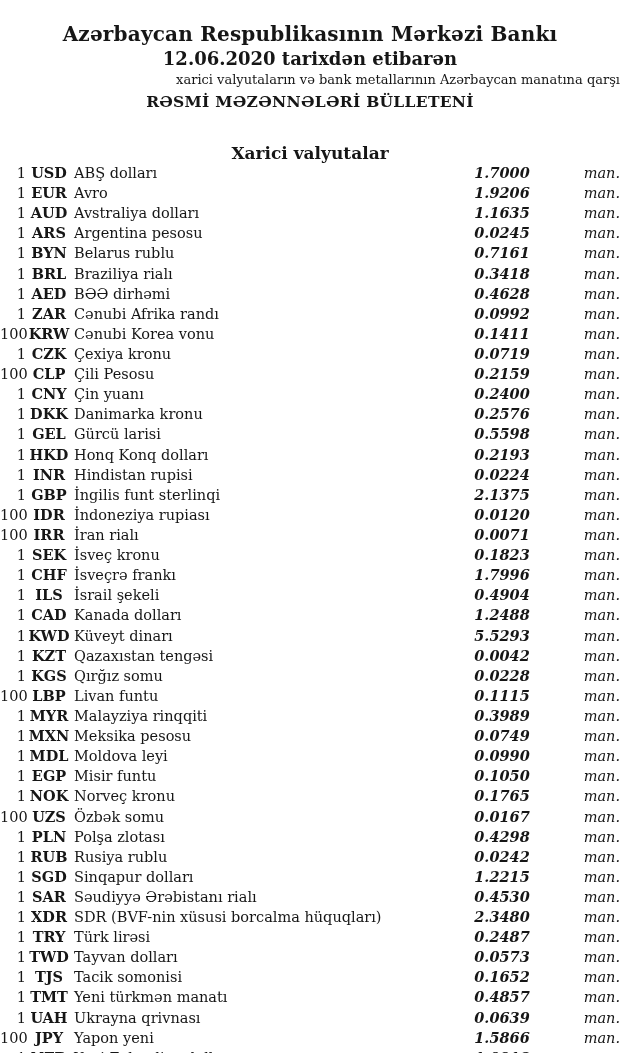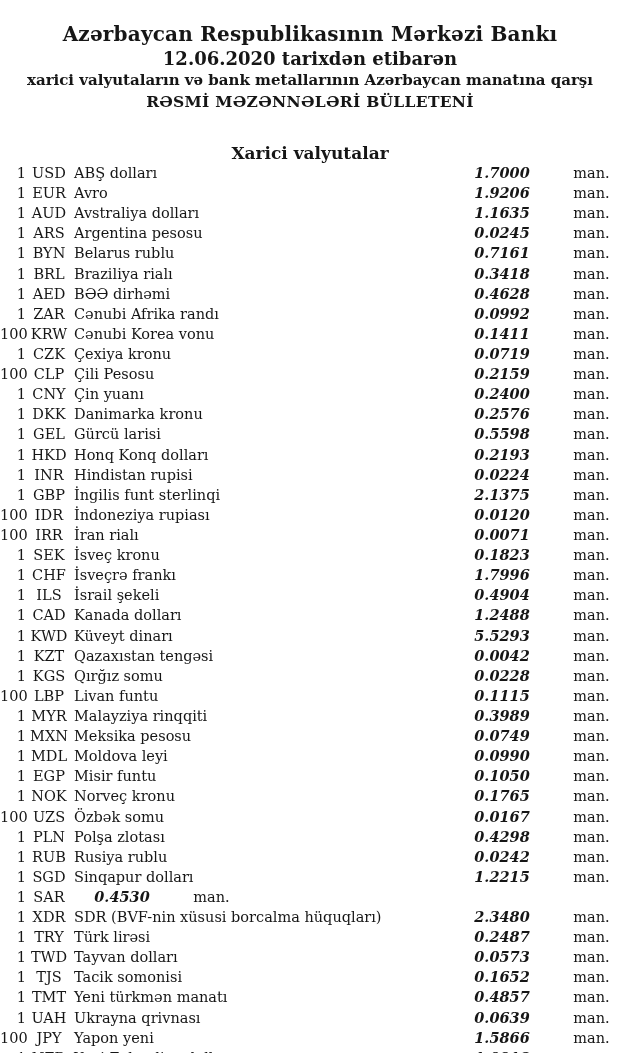--- a/index.html
+++ b/index.html
@@ -25,24 +25,24 @@
     font-weight: bold;
     letter-spacing: 0.2px;
   }
   .date-line {
     text-align: center;
     font-size: 18px;
     line-height: 21px;
     font-weight: bold;
   }
   .subtitle-line {
-    text-align: center;
-    font-size: 15px;
+    text-align: right;
+    font-size: 13px;
     line-height: 22px;
-    font-weight: bold;
+    font-weight: normal;
   }
   .bulletin-title {
     text-align: center;
     font-size: 15.5px;
     line-height: 22px;
     font-weight: bold;
     letter-spacing: 0.3px;
   }
   .section-title {
     margin-top: 30px;
@@ -64,39 +64,41 @@
   .cell { display: block; }
   .qty {
     width: 26px;
     text-align: right;
     flex: 0 0 auto;
   }
   .code {
     width: 46px;
     text-align: center;
     flex: 0 0 auto;
+    font-weight: bold;
   }
   .name {
     flex: 1 1 auto;
     padding-left: 2px;
     text-align: left;
     overflow: hidden;
   }
   .rate {
     width: 100px;
     flex: 0 0 auto;
     text-align: center;
     font-weight: bold;
     font-style: italic;
   }
   .unit {
     width: 68px;
     flex: 0 0 auto;
-    text-align: center;
+    text-align: right;
     padding-left: 11px;
+    font-style: italic;
   }
 </style>
 </head>
 <body>
 
 <div class="page">
   <div class="bank-title">Azərbaycan Respublikasının Mərkəzi Bankı</div>
   <div class="date-line">12.06.2020 tarixdən etibarən</div>
   <div class="subtitle-line">xarici valyutaların və bank metallarının Azərbaycan manatına qarşı</div>
   <div class="bulletin-title">RƏSMİ MƏZƏNNƏLƏRİ BÜLLETENİ</div>
@@ -388,20 +390,21 @@
     <span class="cell qty">1</span>
     <span class="cell code">SGD</span>
     <span class="cell name">Sinqapur dolları</span>
     <span class="cell rate">1.2215</span>
     <span class="cell unit">man.</span>
   </div>
 
   <div class="row">
     <span class="cell qty">1</span>
     <span class="cell code">SAR</span>
+    <span class="cell name">Səudiyyə Ərəbistanı rialı</span>
     <span class="cell rate">0.4530</span>
     <span class="cell unit">man.</span>
   </div>
 
   <div class="row">
     <span class="cell qty">1</span>
     <span class="cell code">XDR</span>
     <span class="cell name">SDR (BVF-nin xüsusi borcalma hüquqları)</span>
     <span class="cell rate">2.3480</span>
     <span class="cell unit">man.</span>

